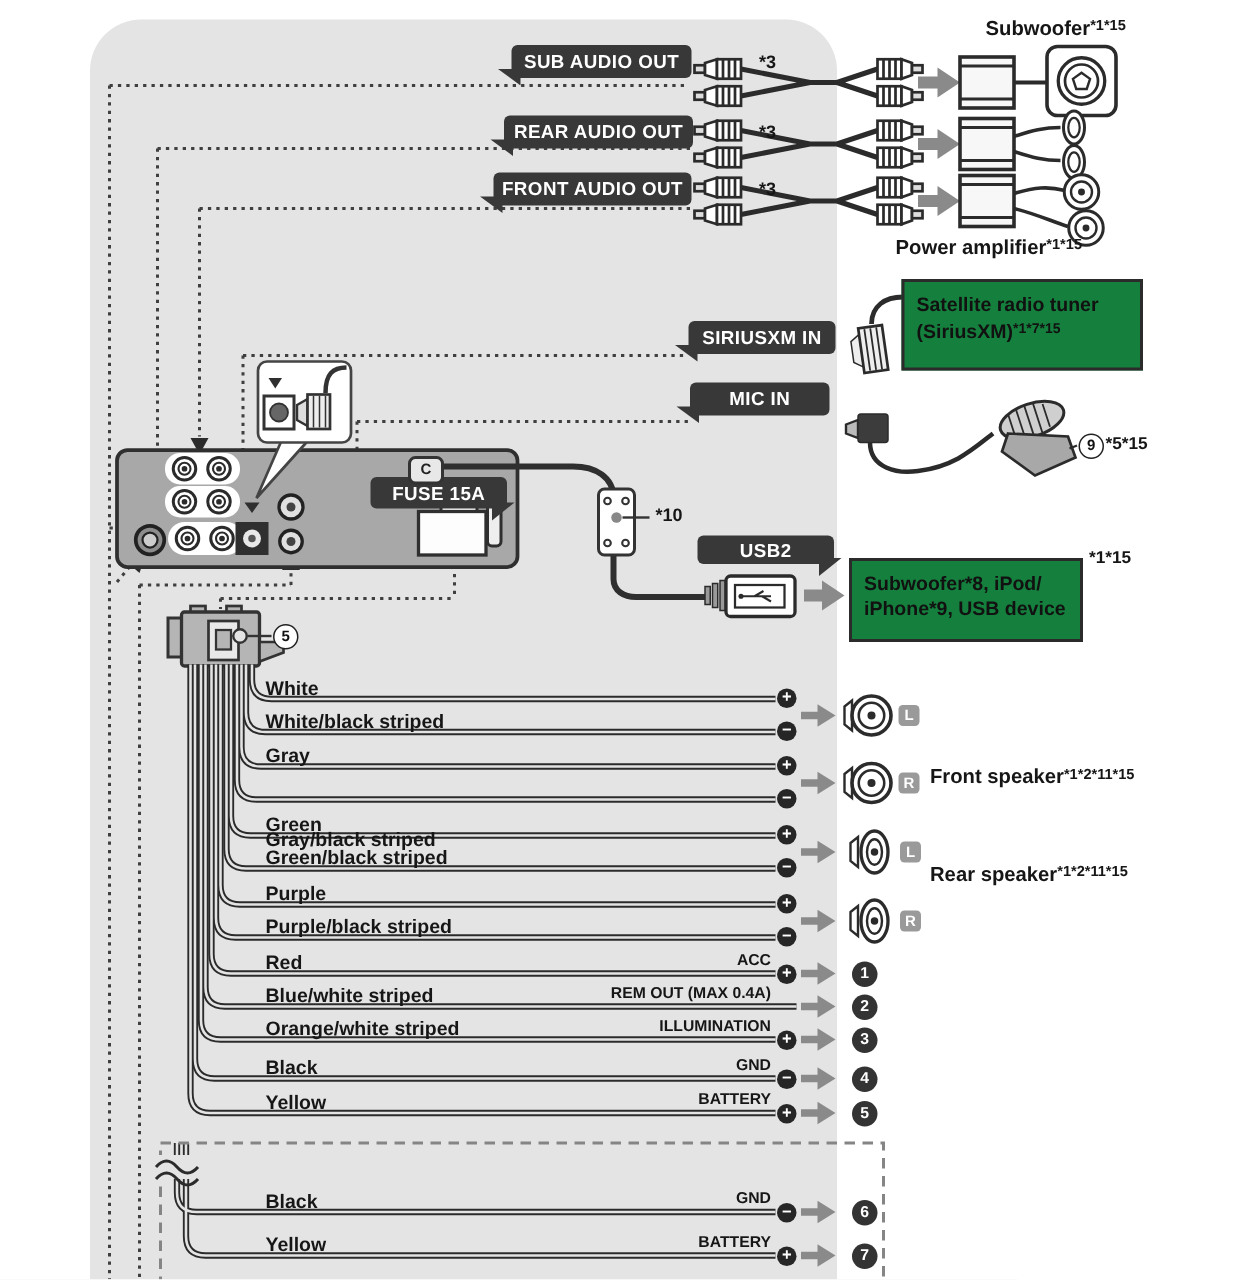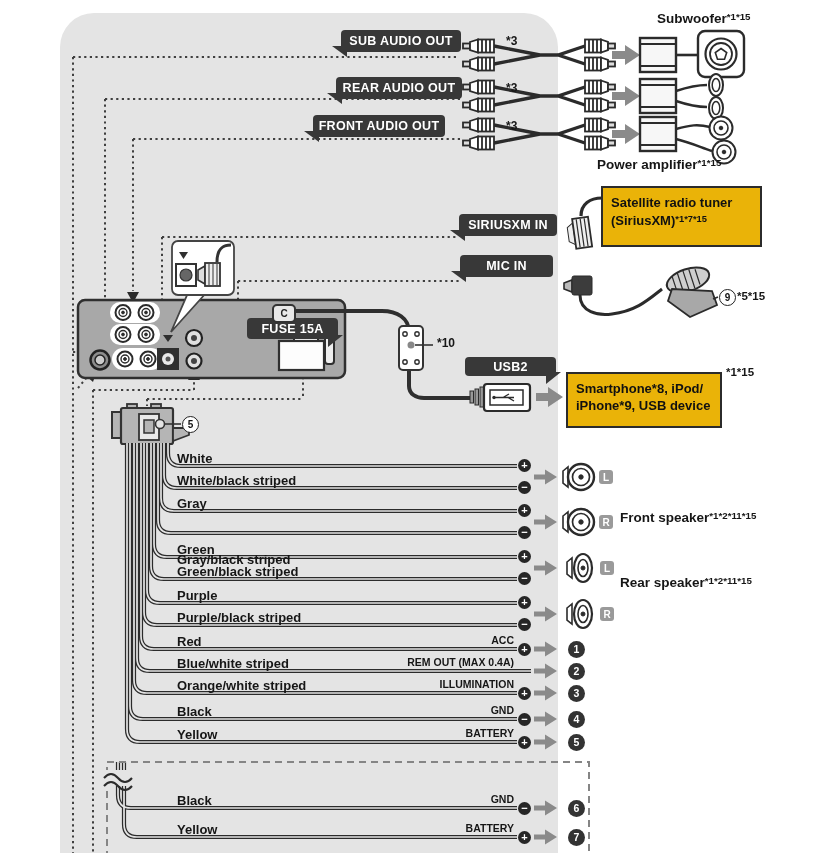--- a/index.html
+++ b/index.html
@@ -23,21 +23,21 @@
        font-size:11px;font-weight:bold;display:flex;align-items:center;justify-content:center;
        z-index:3;line-height:1;}
   .refd{position:absolute;width:17px;height:17px;border-radius:50%;background:#333;color:#fff;
        font-size:10.5px;font-weight:bold;display:flex;align-items:center;justify-content:center;
        z-index:3;line-height:1;}
   .refc{position:absolute;width:15px;height:15px;border-radius:50%;background:#fff;
        border:1.8px solid #222;color:#111;font-size:10px;font-weight:bold;display:flex;
        align-items:center;justify-content:center;z-index:3;line-height:1;}
   .badge{position:absolute;width:14px;height:14px;background:#9a9a9a;border-radius:3px;color:#fff;
        font-size:10px;font-weight:bold;display:flex;align-items:center;justify-content:center;z-index:3;}
-  .box{position:absolute;background:#eab308;border:2.5px solid #2b2b2b;z-index:3;font-weight:bold;
+  .box{position:absolute;background:#15803d;border:2.5px solid #2b2b2b;z-index:3;font-weight:bold;
        font-size:13px;color:#111;padding:6px 8px;line-height:17px;white-space:nowrap;}
   .cicon{position:absolute;left:272px;top:304px;width:20px;height:15px;background:#e8e8e8;
        border:2px solid #333;border-radius:5px;font-size:10px;font-weight:bold;display:flex;
        align-items:center;justify-content:center;z-index:3;color:#222;}
 </style>
 </head>
 <body>
 
 <div id="stage">
   <div class="panel"></div>
@@ -386,21 +386,21 @@
           <polygon points="567,608 572,604 572,624 567,620" stroke-width="1.6"></polygon>
           <ellipse cx="583" cy="614" rx="9" ry="14" stroke-width="2.2"></ellipse>
           <ellipse cx="583" cy="614" rx="5" ry="8.5" fill="none" stroke-width="1.6"></ellipse>
           <circle cx="583" cy="614" r="2" fill="#2b2b2b"></circle>
         </g>
     </g>
   </svg>
 
   <div class="tag tl" style="left:341px;top:30px;width:120px;height:22px;">SUB AUDIO OUT</div>
   <div class="tag tl" style="left:336px;top:77px;width:126px;height:22px;">REAR AUDIO OUT</div>
-  <div class="tag tl" style="left:313px;top:115px;width:132px;height:22px;">FRONT AUDIO OUT</div>
+  <div class="tag tl" style="left:329px;top:115px;width:132px;height:22px;">FRONT AUDIO OUT</div>
   <div class="tag tl" style="left:459px;top:214px;width:98px;height:22px;">SIRIUSXM IN</div>
   <div class="tag tl" style="left:460px;top:255px;width:93px;height:22px;">MIC IN</div>
   <div class="tag tr" style="left:247px;top:318px;width:91px;height:21px;">FUSE 15A</div>
   <div class="tag tr" style="left:465px;top:357px;width:91px;height:19px;">USB2</div>
 
   <div class="lbl" style="left:506px;top:34px;font-size:12px;">*3</div>
   <div class="lbl" style="left:506px;top:81px;font-size:12px;">*3</div>
   <div class="lbl" style="left:506px;top:119px;font-size:12px;">*3</div>
   <div class="lbl" style="left:657px;top:11px;font-size:13.5px;"><span>Subwoofer</span><span class="nt">*1*15</span></div>
   <div class="lbl" style="left:597px;top:157px;font-size:13.5px;"><span>Power amplifier</span><span class="nt">*1*15</span></div>
@@ -410,21 +410,21 @@
     <div><span>(SiriusXM)</span><span class="nt">*1*7*15</span></div>
   </div>
 
   <span class="refc" style="left:719px;top:289px;">9</span>
   <div class="lbl" style="left:737px;top:290px;font-size:11.5px;">*5*15</div>
 
   <span class="cicon">C</span>
 
   <div class="lbl" style="left:437px;top:336px;font-size:12px;">*10</div>
   <div class="box" style="left:566px;top:372px;width:136px;height:40px;">
-    <div>Smartphone*8, iPod/</div>
+    <div>Subwoofer*8, iPod/</div>
     <div>iPhone*9, USB device</div>
   </div>
   <div class="lbl" style="left:726px;top:366px;font-size:11.5px;">*1*15</div>
 
   <span class="refc" style="left:182px;top:416px;">5</span>
 
   <div class="lbl wlabel" style="left:177px;top:451px;">White</div>
   <div class="lbl wlabel" style="left:177px;top:473px;">White/black striped</div>
   <div class="lbl wlabel" style="left:177px;top:496px;">Gray</div>
   <div class="lbl wlabel" style="left:177px;top:518px;margin-top:34px;">Gray/black striped</div>

